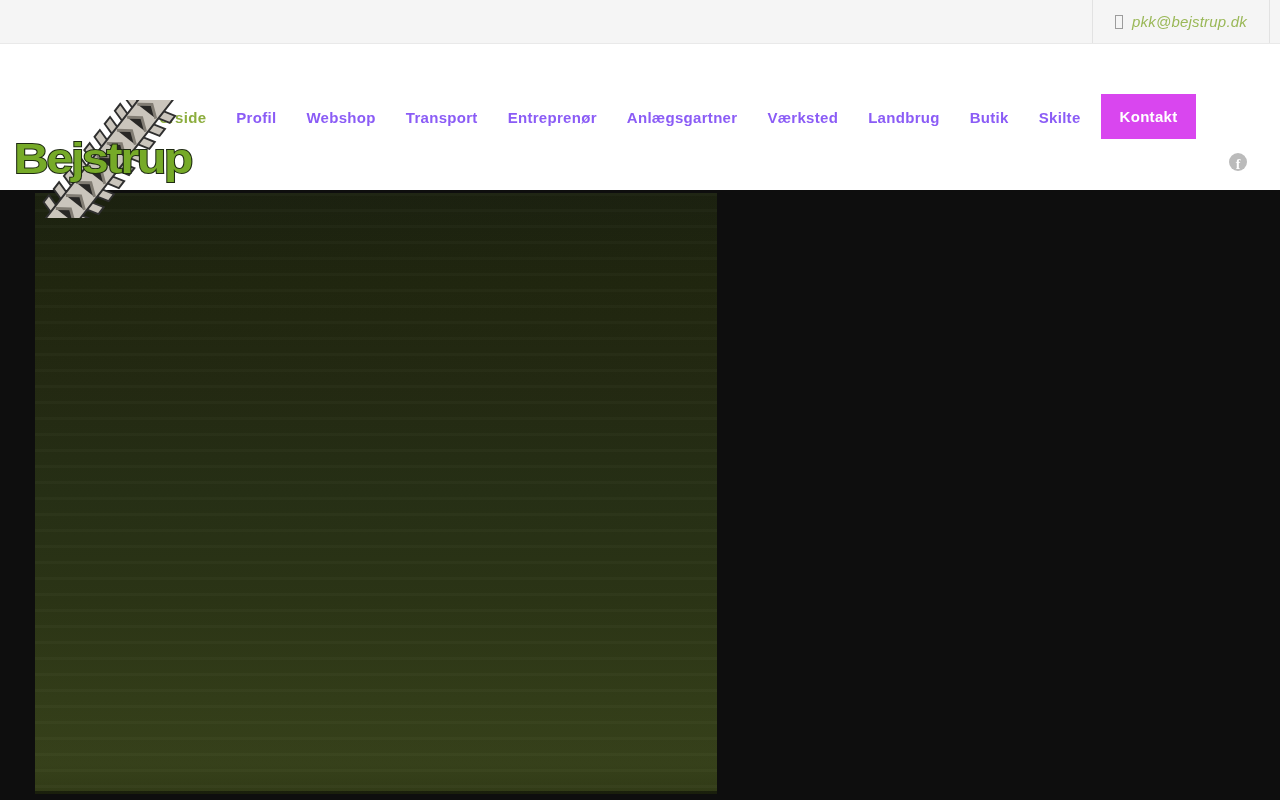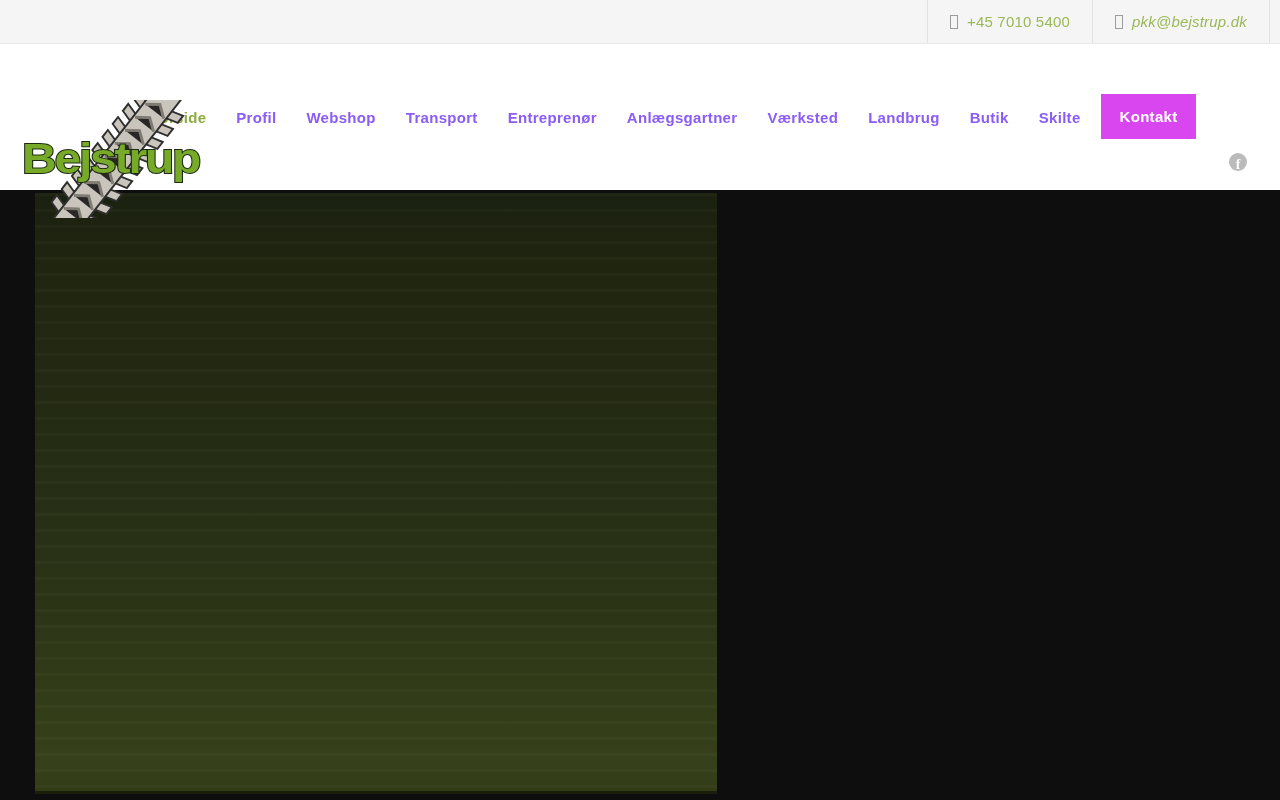--- a/index.html
+++ b/index.html
@@ -11,21 +11,21 @@
             display:flex; justify-content:flex-end; align-items:stretch; padding-right:10px; }
   .topbar-item { display:flex; align-items:center; padding:0 22px;
                  border-left:1px solid #e2e2e2; cursor:pointer; text-decoration:none; }
   .topbar-item:last-child { border-right:1px solid #e2e2e2;font-style:italic; }
   .topbar-item span.txt { color:#9ab857; font-size:15px; letter-spacing:.2px; }
   .tofu { display:inline-block; width:8px; height:14px; border:1.5px solid #9c9c9c;
           margin-right:9px; }
 
   
   .navbar { position:relative; height:146px; background:#ffffff; }
-  .logo { position:absolute; left:20px; top:56px; z-index:5; display:block; cursor:pointer; }
+  .logo { position:absolute; left:12px; top:56px; z-index:5; display:block; cursor:pointer; }
   .menu { position:absolute; left:150px; top:0; height:100%; display:flex;
           align-items:center; gap:30px; list-style:none; z-index:2; }
   .menu a { text-decoration:none; color:#8b5cf6; font-size:15px; font-weight:700;
             letter-spacing:.3px; white-space:nowrap; cursor:pointer; }
   .menu a.active { color:#8cad3e; }
   .contact-btn { position:absolute; left:1101px; top:50px; width:95px; height:45px;
                  background:#d946ef; color:#ffffff; font-size:15px; font-weight:700;
                  letter-spacing:.3px; display:flex; align-items:center; justify-content:center;
                  text-decoration:none; cursor:pointer; }
   .fb { position:absolute; left:1229px; top:109px; width:18px; height:18px;
@@ -44,24 +44,20 @@
         linear-gradient(180deg,
           #1c2210 0%, #21270f 15%, #242a12 32%, #273015 50%,
           #2c3516 68%, #333d19 84%, #37421b 95%, #323b17 100%); }
   .hero-image::after { content:""; position:absolute; left:0; right:0; bottom:0;
         height:3px; background:rgba(0,0,0,.45); }
 </style>
 </head>
 <body>
 
 <div class="topbar">
-  <a class="topbar-item">
-    <span class="tofu"></span>
-    <span class="txt">+45 7010 5400</span>
-  </a>
   <a class="topbar-item">
     <span class="tofu"></span>
     <span class="txt">pkk@bejstrup.dk</span>
   </a>
 </div>
 
 <header class="navbar">
 
   <a class="logo">
     <svg width="185" height="118" viewBox="0 0 190 120">

